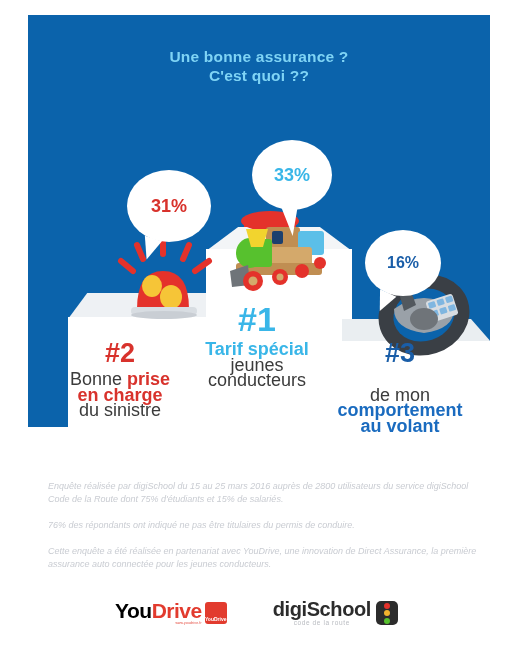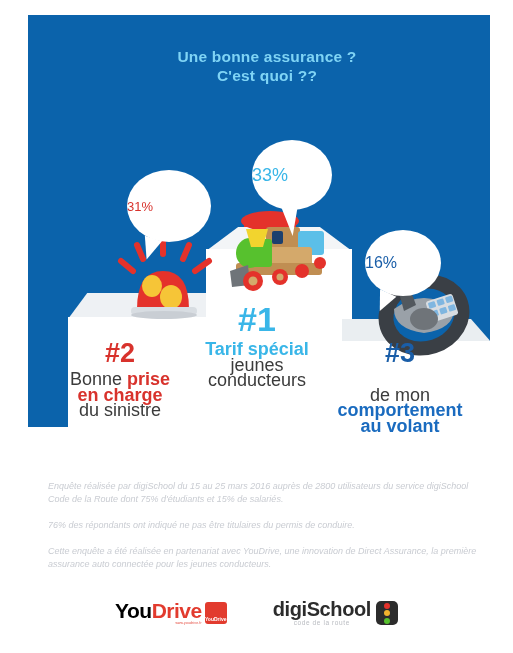--- a/index.html
+++ b/index.html
@@ -10,21 +10,21 @@
     -webkit-font-smoothing:antialiased;
   }
   .infographic{position:relative;width:513px;height:653px;background:#fff;}
 
   
   .hero{
     position:absolute;left:28px;top:15px;width:462px;height:412px;
     background:#0b63ab;overflow:hidden;
   }
   .hero-title{
-    position:absolute;left:8px;top:32px;width:462px;text-align:center;
+    position:absolute;left:0;top:32px;width:462px;text-align:center;
     color:#7fd4f5;font-weight:bold;font-size:15.5px;line-height:19px;
     letter-spacing:.2px;
   }
   .hero-title .l2{display:block;}
 
   
   .podium{position:absolute;left:0;bottom:0;width:462px;height:240px;}
   .block{position:absolute;bottom:0;}
   .block .face{position:absolute;left:0;bottom:0;width:100%;background:#ffffff;}
   .block .top{
@@ -48,28 +48,28 @@
   
   #blk3{left:314px;width:150px;height:108px;}
   #blk3 .face{height:86px;}
   #blk3 .top{height:24px;bottom:84px;
     background:#eaeef1;
     clip-path:polygon(0% 0%,86% 0%,100% 100%,0% 100%);}
 
   
   .bubble{
     position:absolute;background:#fff;border-radius:50%;
-    display:flex;align-items:center;justify-content:flex-start;
-    font-weight:normal;
+    display:flex;align-items:center;justify-content:center;
+    font-weight:bold;
   }
   .bubble .tail{
     position:absolute;width:0;height:0;
     border-left:9px solid transparent;border-right:9px solid transparent;
   }
-  #bub31{left:99px;top:155px;width:84px;height:72px;font-size:13px;color:#d8322c;}
+  #bub31{left:99px;top:155px;width:84px;height:72px;font-size:18px;color:#d8322c;}
   #bub31 .tail{left:14px;bottom:-18px;border-top:22px solid #fff;
      transform:rotate(18deg);}
   #bub33{left:224px;top:125px;width:80px;height:70px;font-size:18px;color:#39b6e8;}
   #bub33 .tail{left:30px;bottom:-26px;border-top:32px solid #fff;
      transform:rotate(-6deg);}
   #bub16{left:337px;top:215px;width:76px;height:66px;font-size:16px;color:#1a5ea8;}
   #bub16 .tail{left:10px;bottom:-16px;border-top:20px solid #fff;
      transform:rotate(25deg);}
 
   

